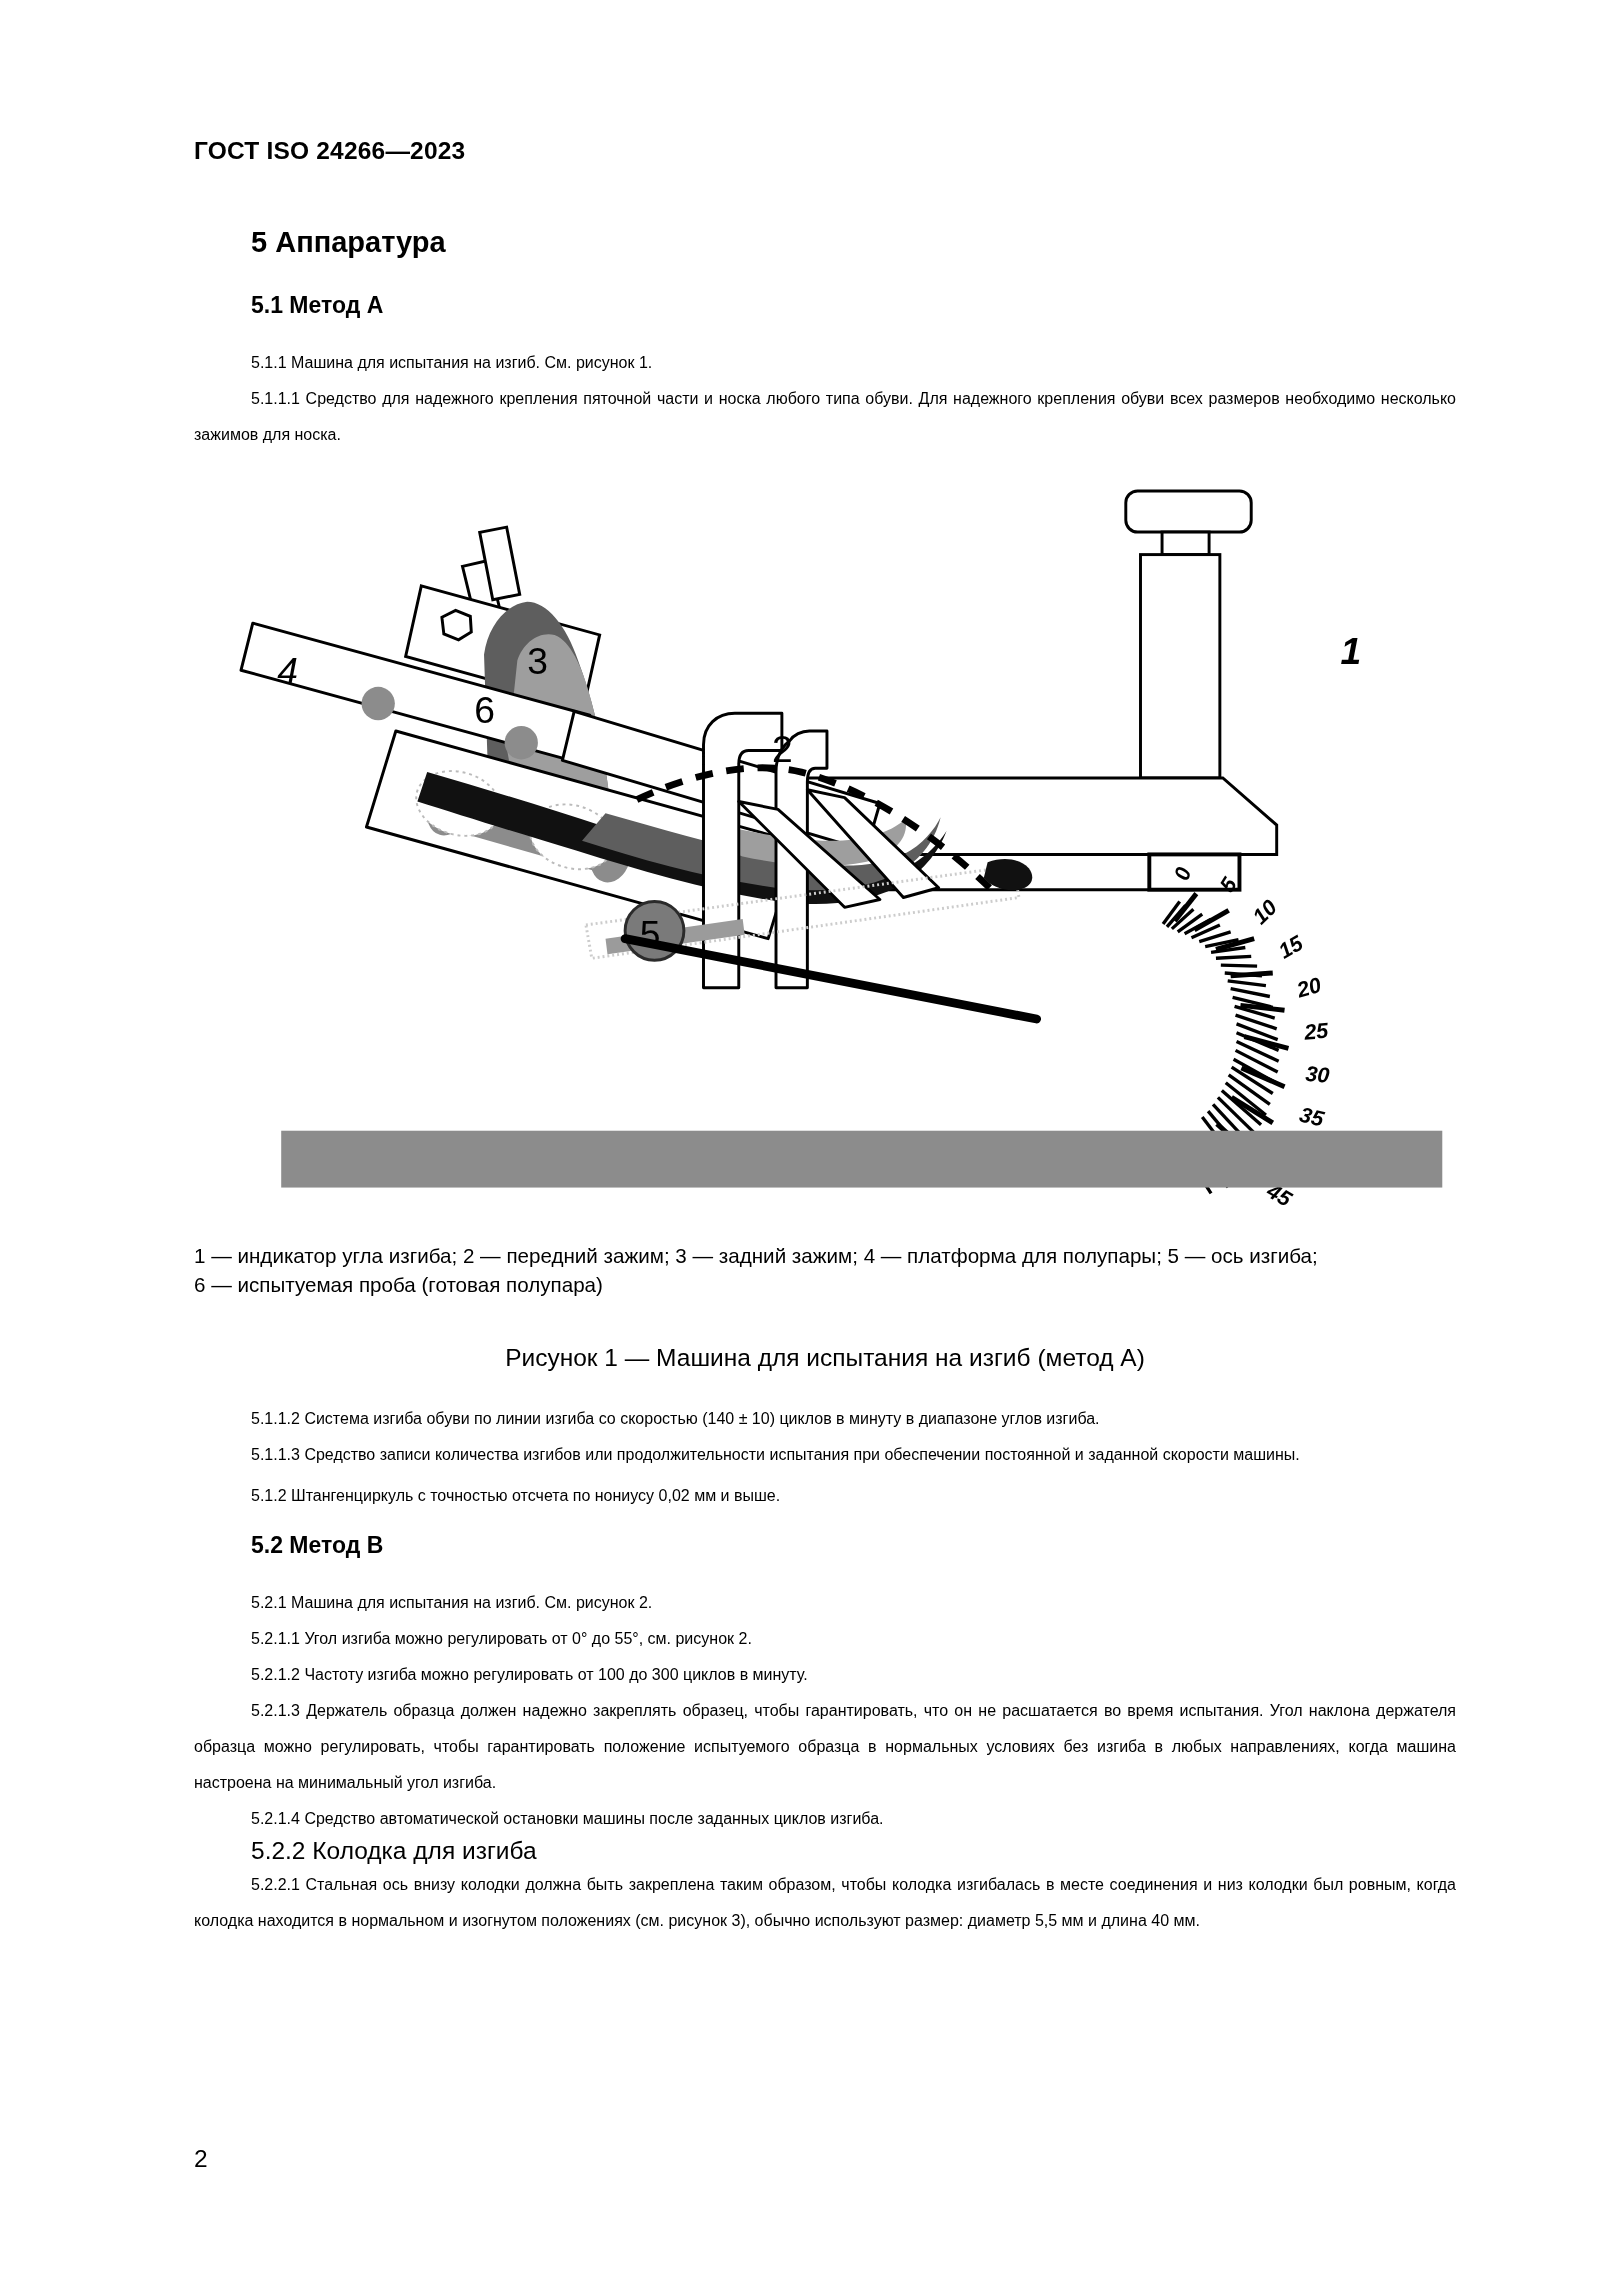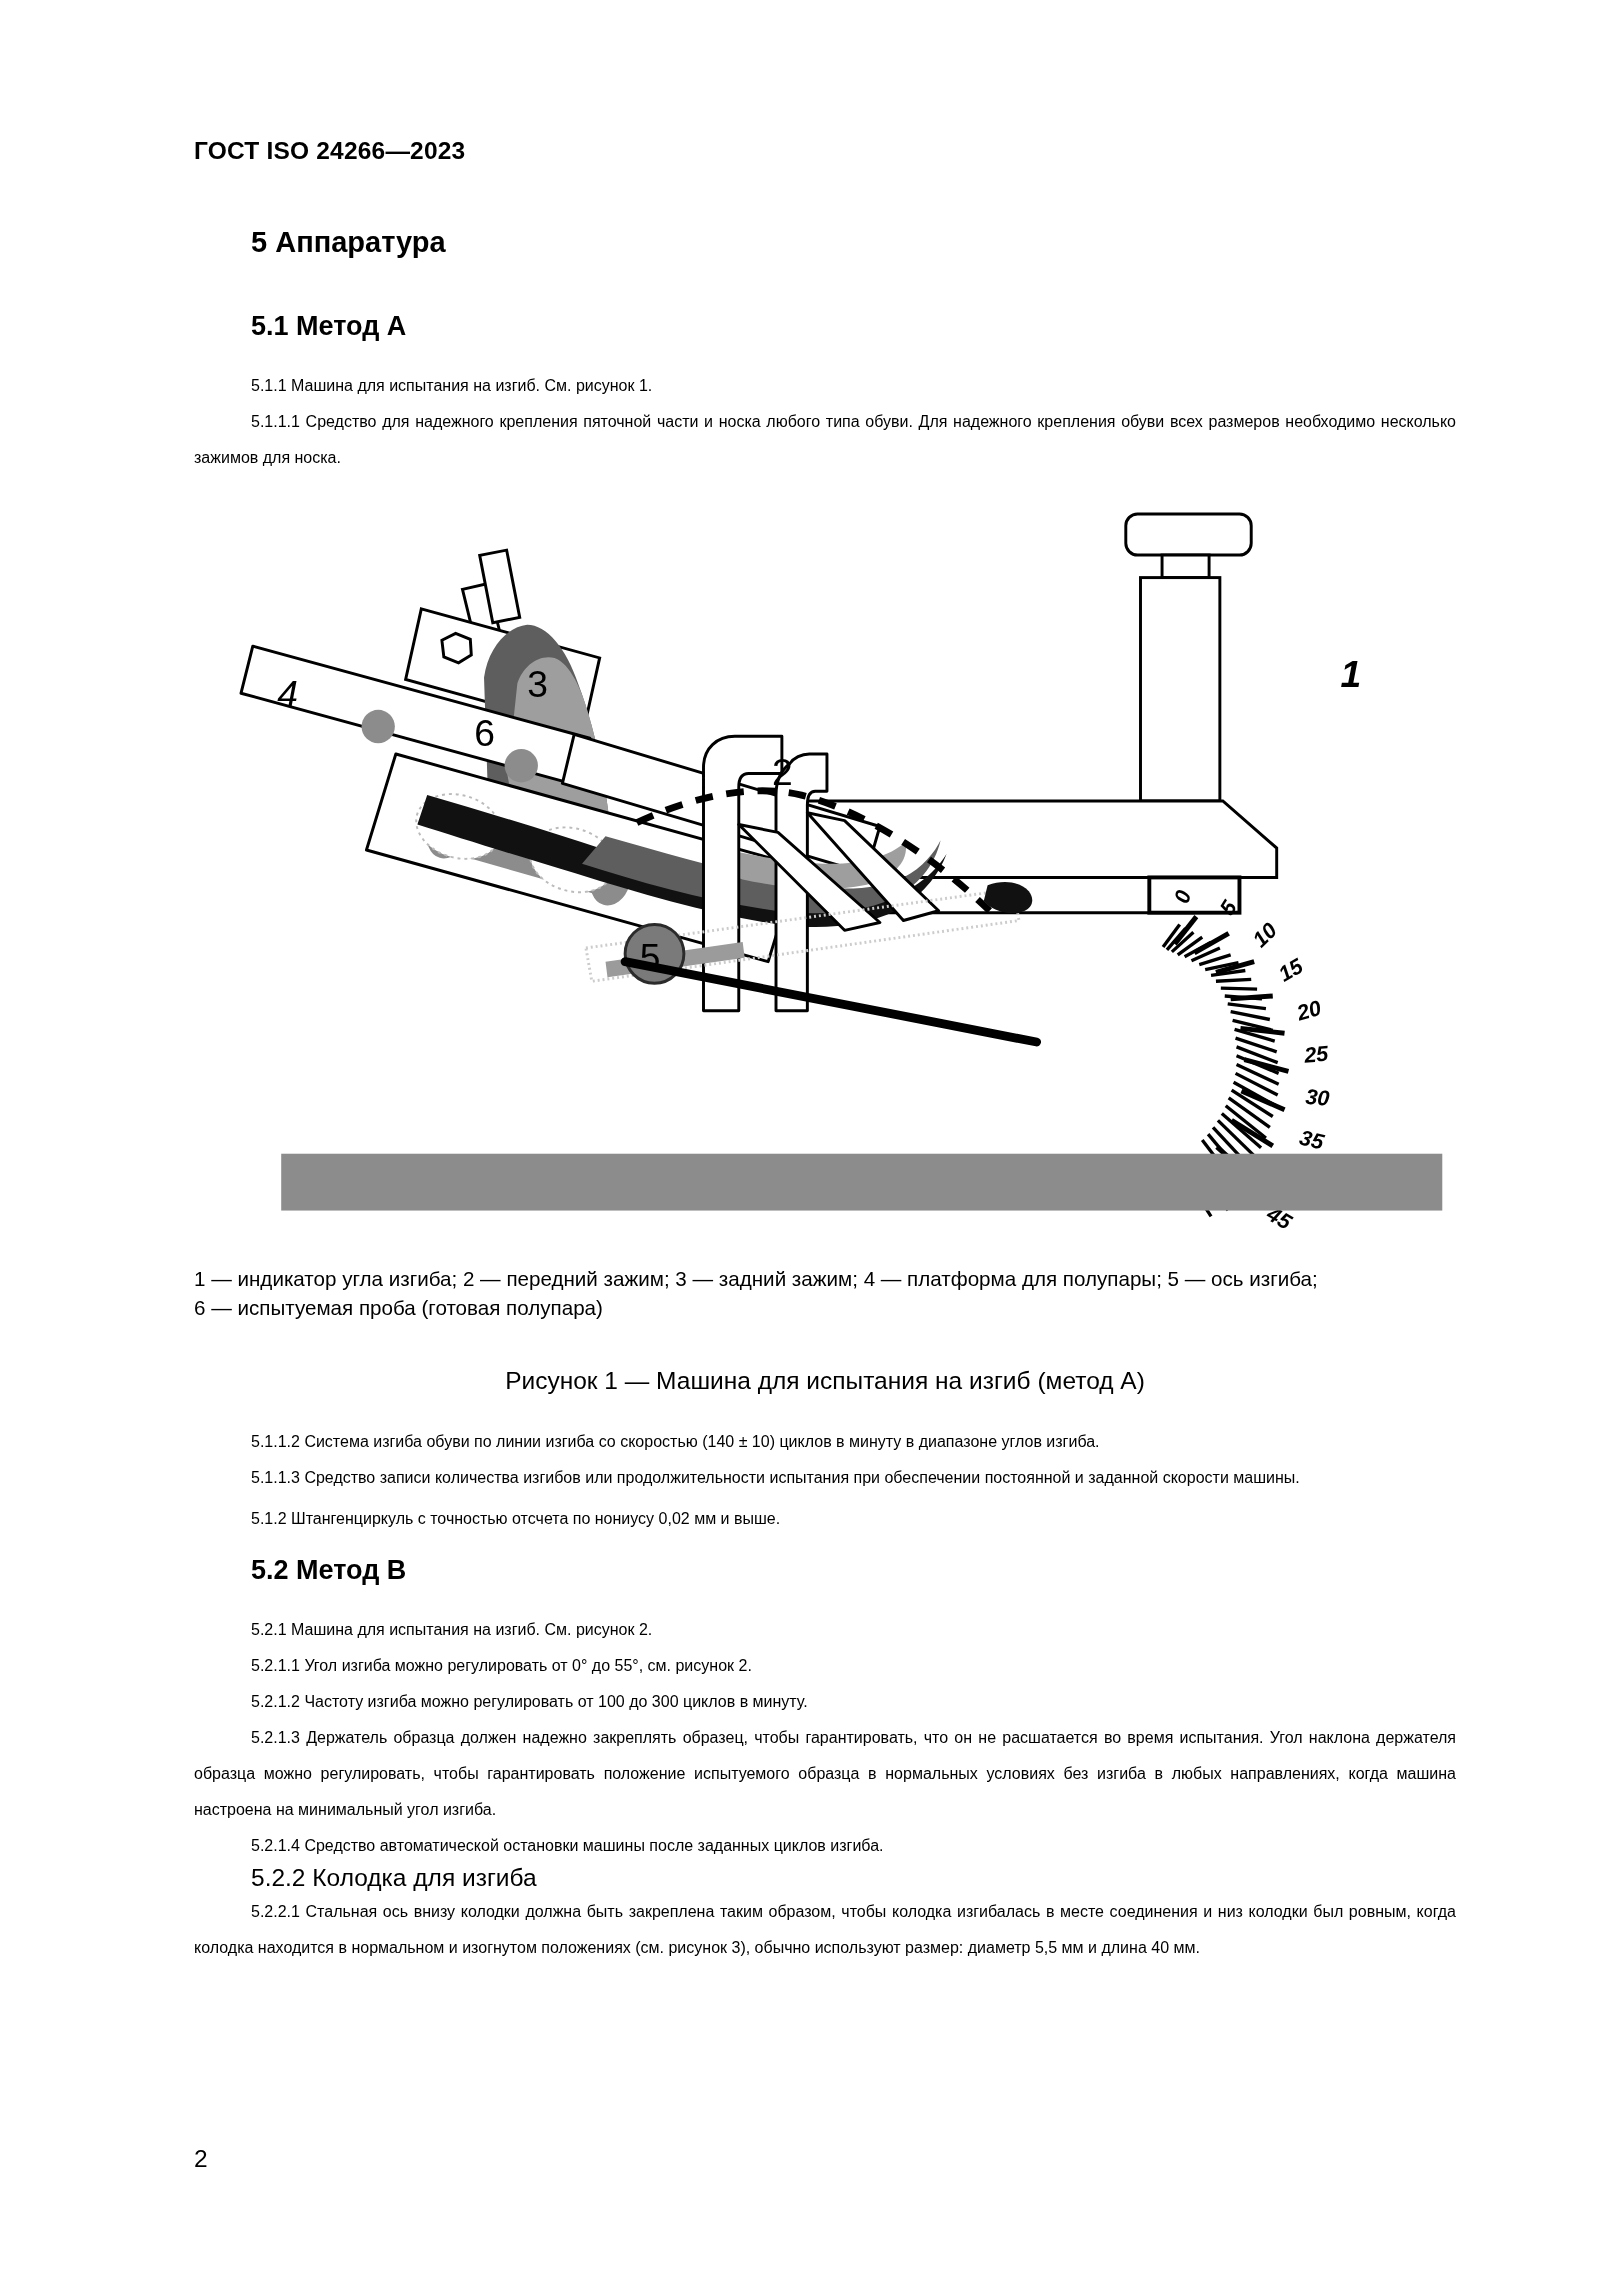--- a/index.html
+++ b/index.html
@@ -31,25 +31,25 @@
   .running-head {
     font-size: 24.5px;
     font-weight: bold;
     letter-spacing: 0.2px;
     margin: 0 0 61px 0;
     white-space: nowrap;
   }
   h2.clause {
     font-size: 29px;
     font-weight: bold;
-    margin: 0 0 52px 0;
+    margin: 0 0 33px 0;
     padding-left: 57px;
   }
   h3.subclause {
-    font-size: 27px;
+    font-size: 23px;
     font-weight: bold;
     margin: 0 0 25.5px 0;
     padding-left: 57px;
   }
   h3.subclause-tight {
     font-size: 24.5px;
     font-weight: normal;
     margin: 0 0 2px 0;
     padding-left: 57px;
   }

